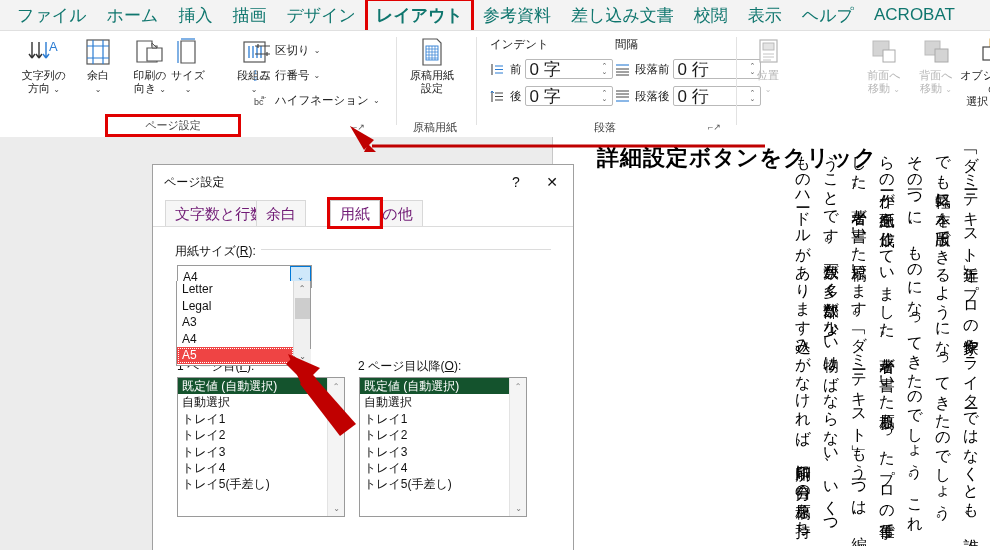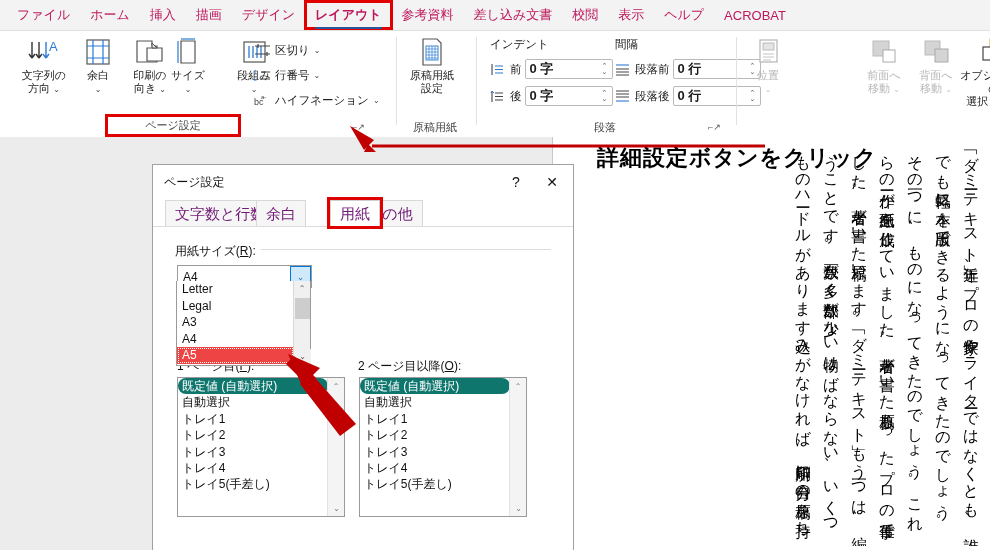--- a/index.html
+++ b/index.html
@@ -9,21 +9,21 @@
     font-family: "Liberation Sans", sans-serif;
     background: #ffffff;
     overflow: hidden;
     position: relative;
     -webkit-font-smoothing: antialiased;
   }
 
   
   #ribbon-area { position:absolute; left:0; top:0; width:990px; height:137px; background:#f3f3f3; }
   #tabbar { position:absolute; left:0; top:0; width:990px; height:30px; background:#f3f3f3; display:flex; align-items:center; padding-left:8px; }
-  .tab { font-size:13px; color:#be185d; padding:4px 9px; margin-right:2px; white-space:nowrap; cursor:default; position:relative; }
+  .tab { font-size:17px; color:#0f766e; padding:4px 9px; margin-right:2px; white-space:nowrap; cursor:default; position:relative; }
   .tab.active { font-weight:bold; }
   .tab.active .tab-underline { position:absolute; left:9px; right:9px; bottom:-1px; height:2px; background:#2b579a; }
   .tab.highlight-box { outline:3px solid #e00000; outline-offset:-1px; }
 
   #ribbon { position:absolute; left:0; top:30px; width:990px; height:107px; background:#fff;
             border-top:1px solid #e0e0e0; }
   #ribbon-inner { position:relative; width:990px; height:107px; background:#fff; }
   .rgroup { position:absolute; top:0; height:107px; }
   .rgroup-label { position:absolute; bottom:3px; width:100%; text-align:center; font-size:11px; color:#444; }
   .rsep { position:absolute; top:6px; width:1px; height:88px; background:#e2e2e2; }
@@ -33,21 +33,21 @@
   .bigbtn .lbl { font-size:11px; line-height:13px; color:#1a1a1a; }
   .bigbtn .lbl.dim { color:#b5b5b5; }
   .chev { font-size:8px; line-height:9px; color:#444; }
   .chev.dim { color:#c2c2c2; }
 
   .smallrow { position:absolute; display:flex; align-items:center; height:22px; font-size:11.5px; color:#1a1a1a; white-space:nowrap; cursor:default; }
   .smallrow .sico { width:19px; height:16px; margin-right:3px; display:flex; align-items:center; justify-content:center; }
 
   .spinlabel { font-size:11.5px; color:#1a1a1a; margin-right:3px; white-space:nowrap; }
   .spinbox { display:flex; align-items:center; border:1px solid #b9b9b9; background:#fff; height:20px; width:88px; border-radius:2px; }
-  .spinbox .val { flex:1; font-size:13px; padding-left:4px; color:#1a1a1a;font-weight:bold; }
+  .spinbox .val { flex:1; font-size:17px; padding-left:4px; color:#1a1a1a; }
   .spinbox .arrows { width:14px; display:flex; flex-direction:column; align-items:center; justify-content:center; line-height:6px; font-size:7px; color:#555; }
   .grouphdr { position:absolute; font-size:11.5px; color:#1a1a1a; }
 
   .launcher { position:absolute; font-size:9px; color:#555; cursor:default; }
 
   
   #docarea { position:absolute; left:0; top:137px; width:990px; height:413px; background:#ececec; }
   #page-white { position:absolute; left:552px; top:0px; width:438px; height:413px; background:#ffffff; border-left:1px solid #c8c8c8; }
   #vtext { position:absolute; left:0; top:4px; width:438px; height:405px; overflow:hidden;
            writing-mode: vertical-rl; text-orientation: upright;
@@ -87,21 +87,21 @@
   #ddlist { position:absolute; left:0; top:0; width:117px; height:83px; }
   .ddopt { height:16.6px; font-size:12px; padding-left:5px; color:#111; line-height:16.6px; white-space:nowrap; cursor:default; }
   .ddopt.sel { background:#ef4444; color:#fff; outline:1px dotted #fff; outline-offset:-2px; }
   #ddscroll { position:absolute; right:0; top:0; width:17px; height:83px; background:#f0f0f0; border-left:1px solid #d9d9d9; }
   #ddscroll .sbtn { height:15px; display:flex; align-items:center; justify-content:center; font-size:8px; color:#555; background:#f0f0f0; }
   #ddscroll .thumb { position:absolute; left:1px; top:17px; width:15px; height:21px; background:#cdcdcd; }
 
   .listbox { position:absolute; width:168px; height:140px; border:1px solid #9a9a9a; background:#fff; }
   .lb-items { position:absolute; left:0; top:0; width:150px; height:138px; }
   .lbopt { height:16.4px; font-size:12px; padding-left:4px; line-height:16.4px; color:#111; white-space:nowrap; cursor:default; }
-  .lbopt.sel { background:#0f766e; color:#fff;border-radius:8px; }
+  .lbopt.sel { background:#14532d; color:#fff; }
   .lb-scroll { position:absolute; right:0; top:0; width:17px; height:138px; background:#f4f4f4; border-left:1px solid #e3e3e3; }
   .lb-scroll .sbtn { height:16px; display:flex; align-items:center; justify-content:center; font-size:8px; color:#777; }
   .lb-scroll .sbtn.bot { position:absolute; bottom:0; width:17px; }
 
   .divline { position:absolute; height:1px; background:#dcdcdc; }
 </style>
 </head>
 <body>
 
 <div id="ribbon-area">

